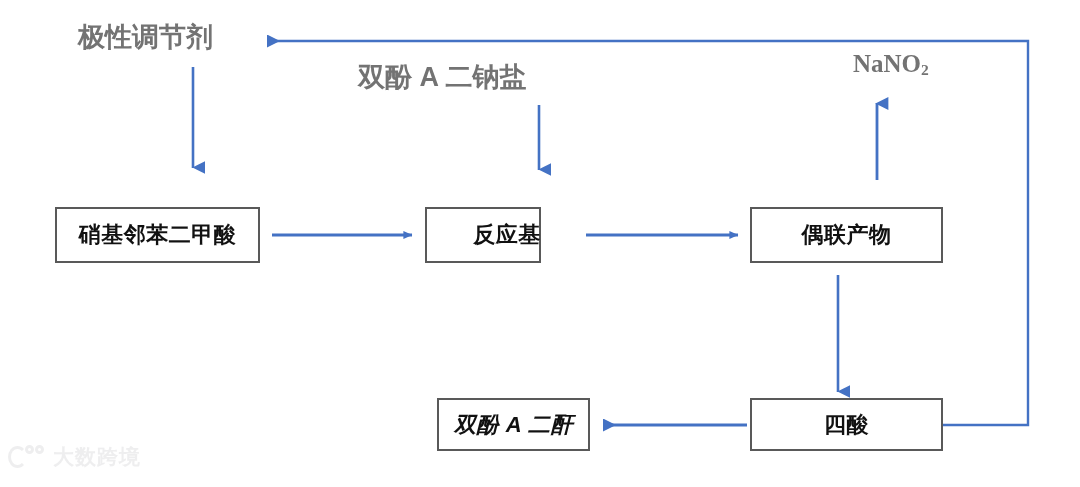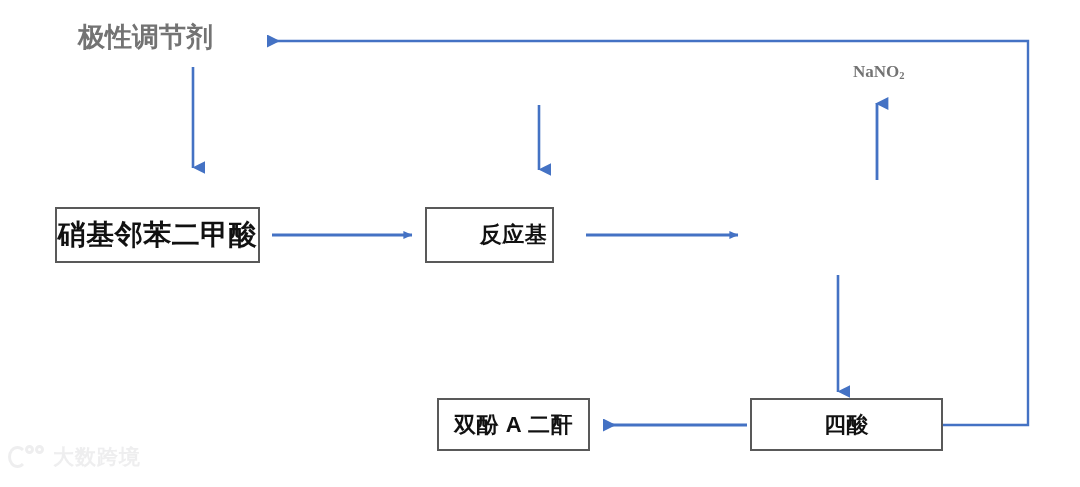--- a/index.html
+++ b/index.html
@@ -135,33 +135,37 @@
 
     <line x1="838" y1="275" x2="838" y2="392" stroke="#4472C4" stroke-width="2.6" marker-end="url(#ah-d)"></line>
 
     <line x1="747" y1="425" x2="604" y2="425" stroke="#4472C4" stroke-width="2.8" marker-end="url(#ah-l)"></line>
 
     <polyline points="943,425 1028,425 1028,41 268,41" fill="none" stroke="#4472C4" stroke-width="2.4" marker-end="url(#ah-l)"></polyline>
   </svg>
 
   <div class="free-label" style="left:78px; top:19px; font-size:27px;">极性调节剂</div>
 
+  <div class="free-label" style="left:358px; top:59px; font-size:27px;">双酚 A 二钠盐</div>
 
-  <div class="free-label serif" style="left:853px; top:62px; font-size:17px;"><span>NaNO</span><sub>2</sub></div>
+  <div class="free-label serif" style="left:853px; top:50px; font-size:25px;"><span>NaNO</span><sub>2</sub></div>
 
   <div class="node-box" style="left:55px; top:207px; width:205px; height:56px;">
-    <span class="node-label" style="font-size:28px;">硝基邻苯二甲酸</span>
+    <span class="node-label" style="font-size:22px;">硝基邻苯二甲酸</span>
   </div>
 
-  <div class="node-box" style="left:425px; top:207px; width:129px; height:56px;padding-left:48px;">
+  <div class="node-box" style="left:425px; top:207px; width:116px; height:56px;padding-left:48px;">
     <span class="node-label" style="font-size:22px;">反应基</span>
   </div>
 
+  <div class="node-box" style="left:750px; top:207px; width:193px; height:56px;">
+    <span class="node-label" style="font-size:22px;">偶联产物</span>
+  </div>
 
-  <div class="node-box" style="left:437px; top:398px; width:153px; height:53px;">
+  <div class="node-box" style="left:437px; top:398px; width:153px; height:53px;font-style:italic;">
     <span class="node-label" style="font-size:22px;">双酚 A 二酐</span>
   </div>
 
   <div class="node-box" style="left:750px; top:398px; width:193px; height:53px;font-family:Liberation Mono, monospace;">
     <span class="node-label" style="font-size:22px;">四酸</span>
   </div>
 
   <div id="watermark">
     <div class="wm-mark">
       <div class="wm-c"></div>

